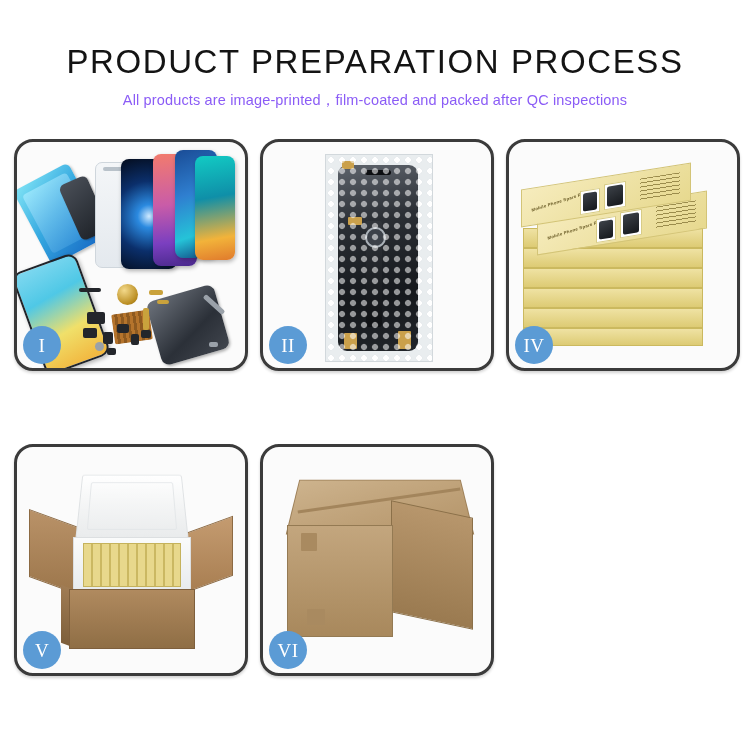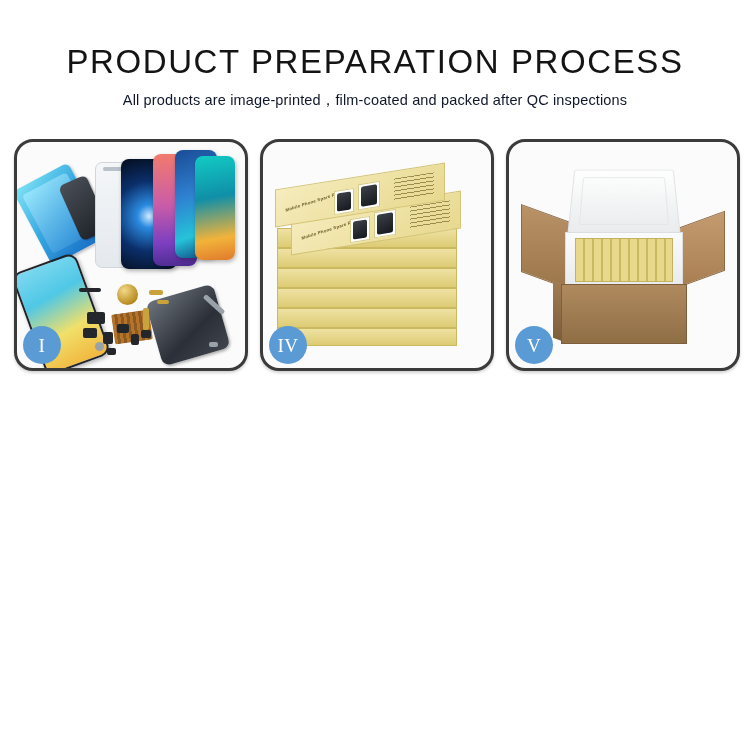--- a/index.html
+++ b/index.html
@@ -18,21 +18,21 @@
     font-size:33px;line-height:36px;
     letter-spacing:1.6px;
     font-weight:500;
     color:#141414;
     font-family:"Liberation Sans", sans-serif;
   }
   .subtitle{
     margin:0;padding-top:11px;
     font-size:14.5px;line-height:18px;
     letter-spacing:.15px;
-    color:#0f172a;
+    color:#8b5cf6;
     font-weight:400;
   }
 
   
   .grid{
     position:absolute;left:14px;top:139px;
     width:722px;height:537px;
     display:grid;
     grid-template-columns:repeat(3,234px);
     grid-template-rows:repeat(2,232px);
@@ -355,20 +355,39 @@
           <div class="chip gold" style="left:126px;top:166px;width:6px;height:22px;"></div>
           <div class="chip dark" style="left:124px;top:188px;width:10px;height:8px;"></div>
           <div class="chip silver" style="left:184px;top:160px;width:26px;height:5px;transform:rotate(42deg);"></div>
           <div class="chip silver" style="left:192px;top:200px;width:9px;height:5px;"></div>
           <div class="chip dark" style="left:90px;top:206px;width:9px;height:7px;"></div>
         </div>
         <div class="badge">I</div>
       </div>
     </div>
 
+    <div class="cell">
+      <div class="panel">
+        <div class="stage">
+          <div class="bubblebag">
+            <div class="lcd">
+              <div class="notch"></div>
+              <div class="flex"></div>
+              <div class="ring"></div>
+            </div>
+            <div class="tape" style="left:16px;top:6px;width:12px;height:8px;"></div>
+            <div class="tape" style="left:22px;top:62px;width:14px;height:8px;"></div>
+            <div class="tape" style="left:18px;top:178px;width:13px;height:16px;"></div>
+            <div class="tape" style="left:72px;top:176px;width:13px;height:18px;"></div>
+            <div class="bubbleoverlay"></div>
+          </div>
+        </div>
+        <div class="badge">II</div>
+      </div>
+    </div>
 
 
     <div class="cell">
       <div class="panel">
         <div class="stage p4">
 
           <div class="stackbox" style="left:14px;top:186px;width:178px;height:16px;"></div>
           <div class="stackbox" style="left:14px;top:166px;width:178px;height:18px;"></div>
           <div class="stackbox" style="left:14px;top:146px;width:178px;height:18px;"></div>
           <div class="stackbox" style="left:14px;top:126px;width:178px;height:18px;"></div>
@@ -411,15 +430,28 @@
             </div>
           <div class="foambody"></div>
           <div class="yellowfill"></div>
           <div class="cartonside"></div>
           <div class="cartonfront"></div>
         </div>
         <div class="badge">V</div>
       </div>
     </div>
 
+    <div class="cell">
+      <div class="panel">
+        <div class="stage p6">
+          <div class="top"></div>
+          <div class="topseam"></div>
+          <div class="side"></div>
+          <div class="front"></div>
+          <div class="tapeA"></div>
+          <div class="tapeB"></div>
+        </div>
+        <div class="badge">VI</div>
+      </div>
+    </div>
 
   </div>
 </div>
 
 </body></html>

